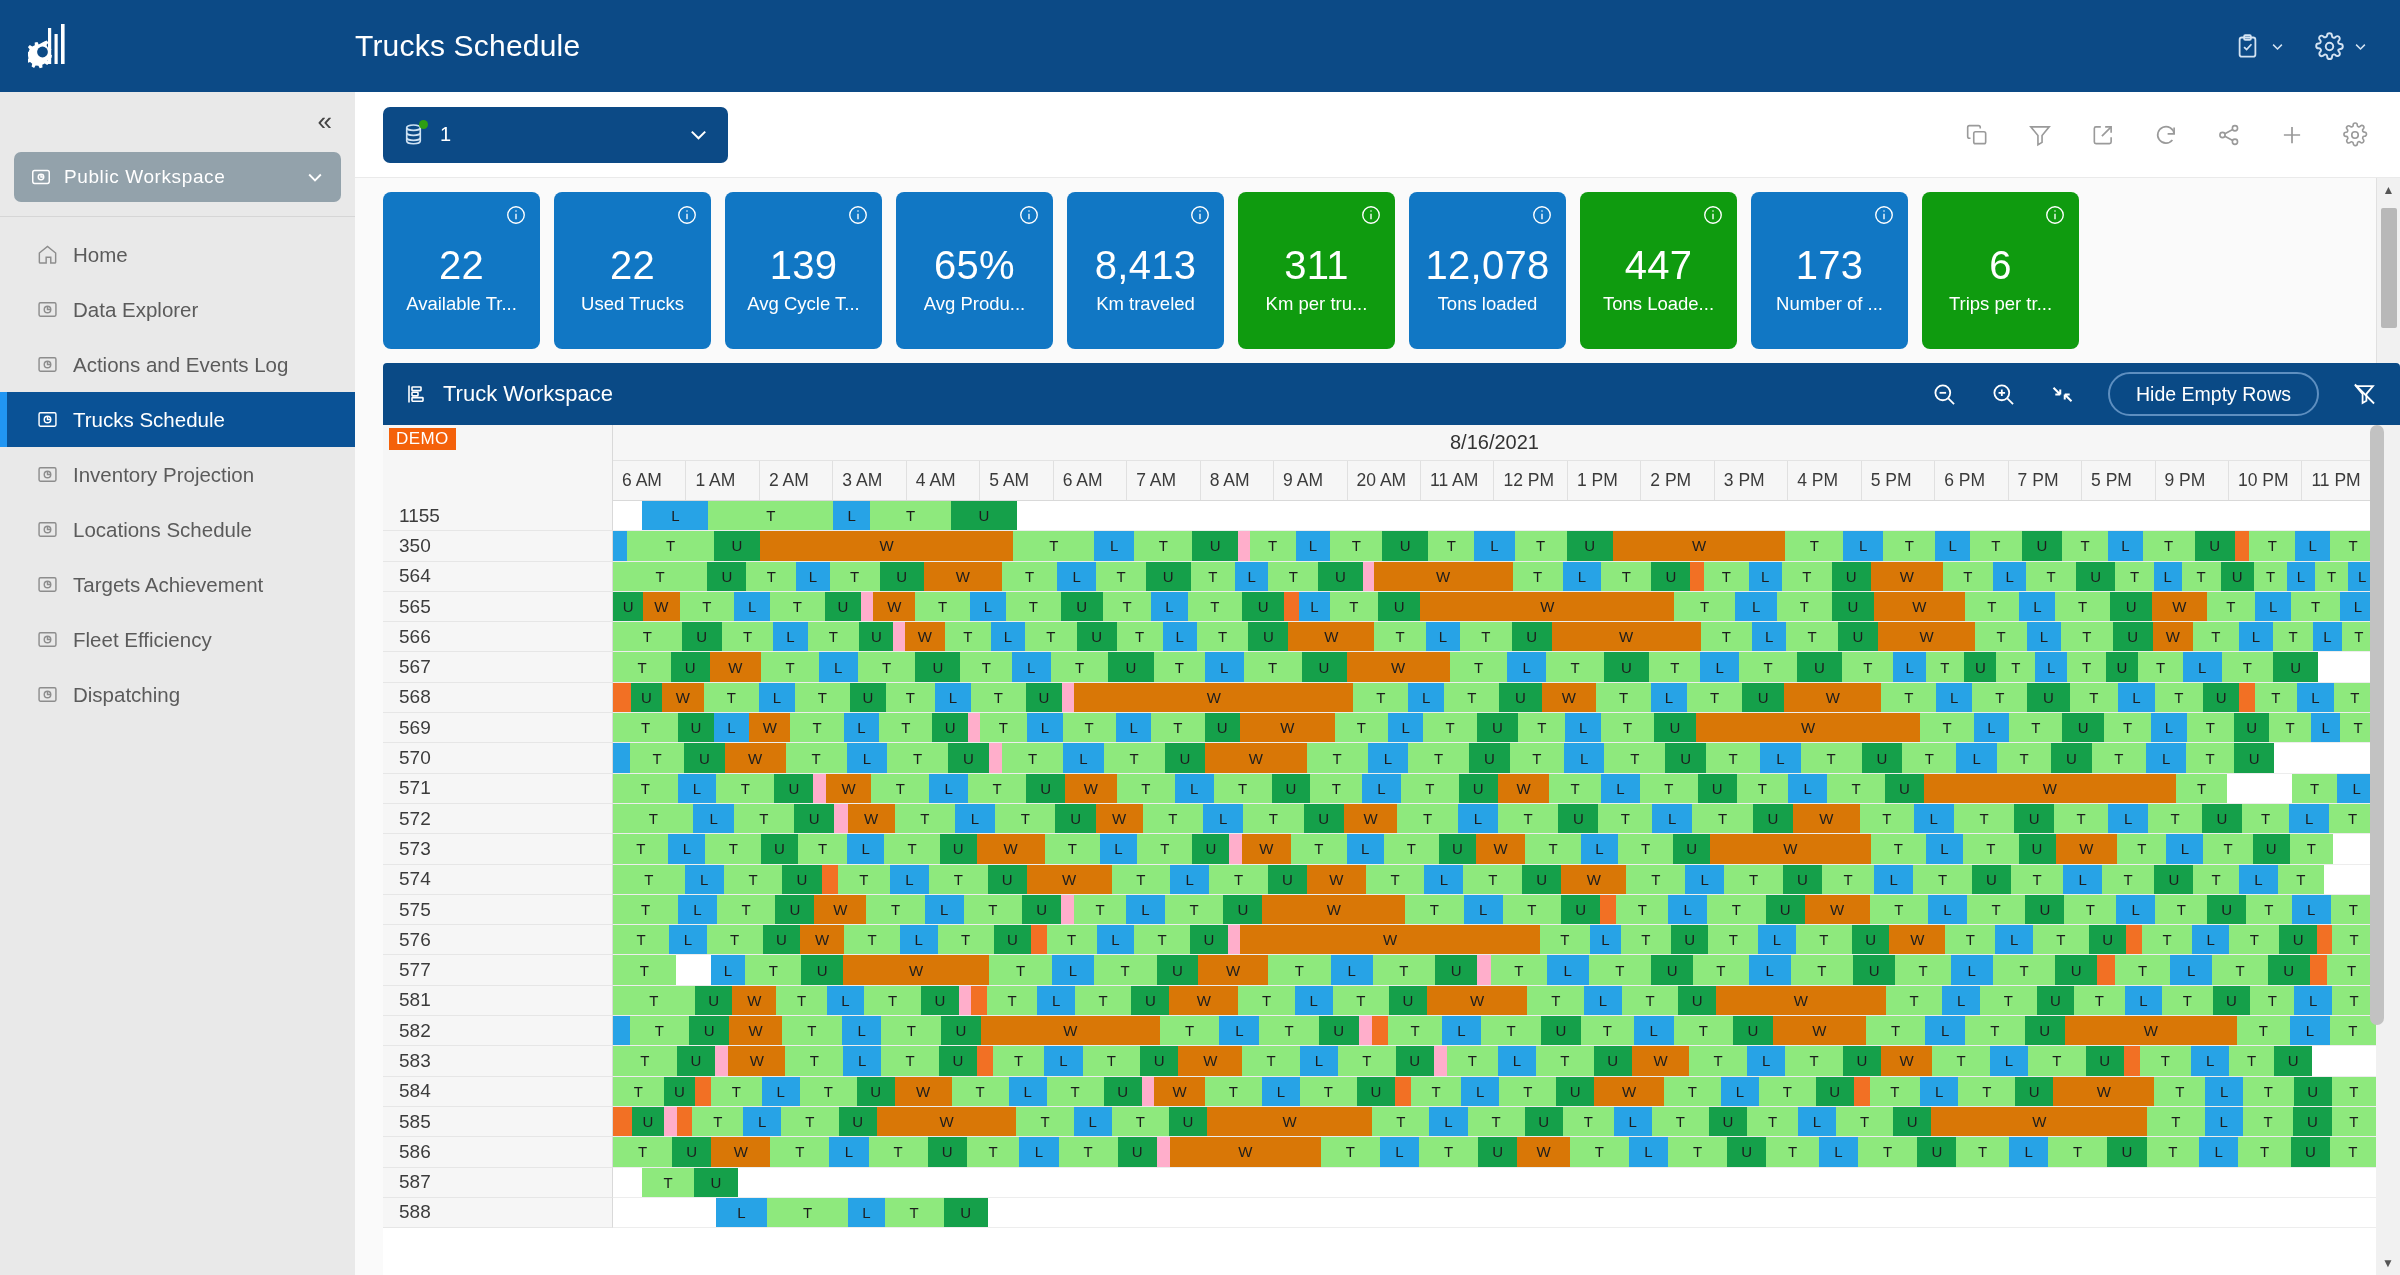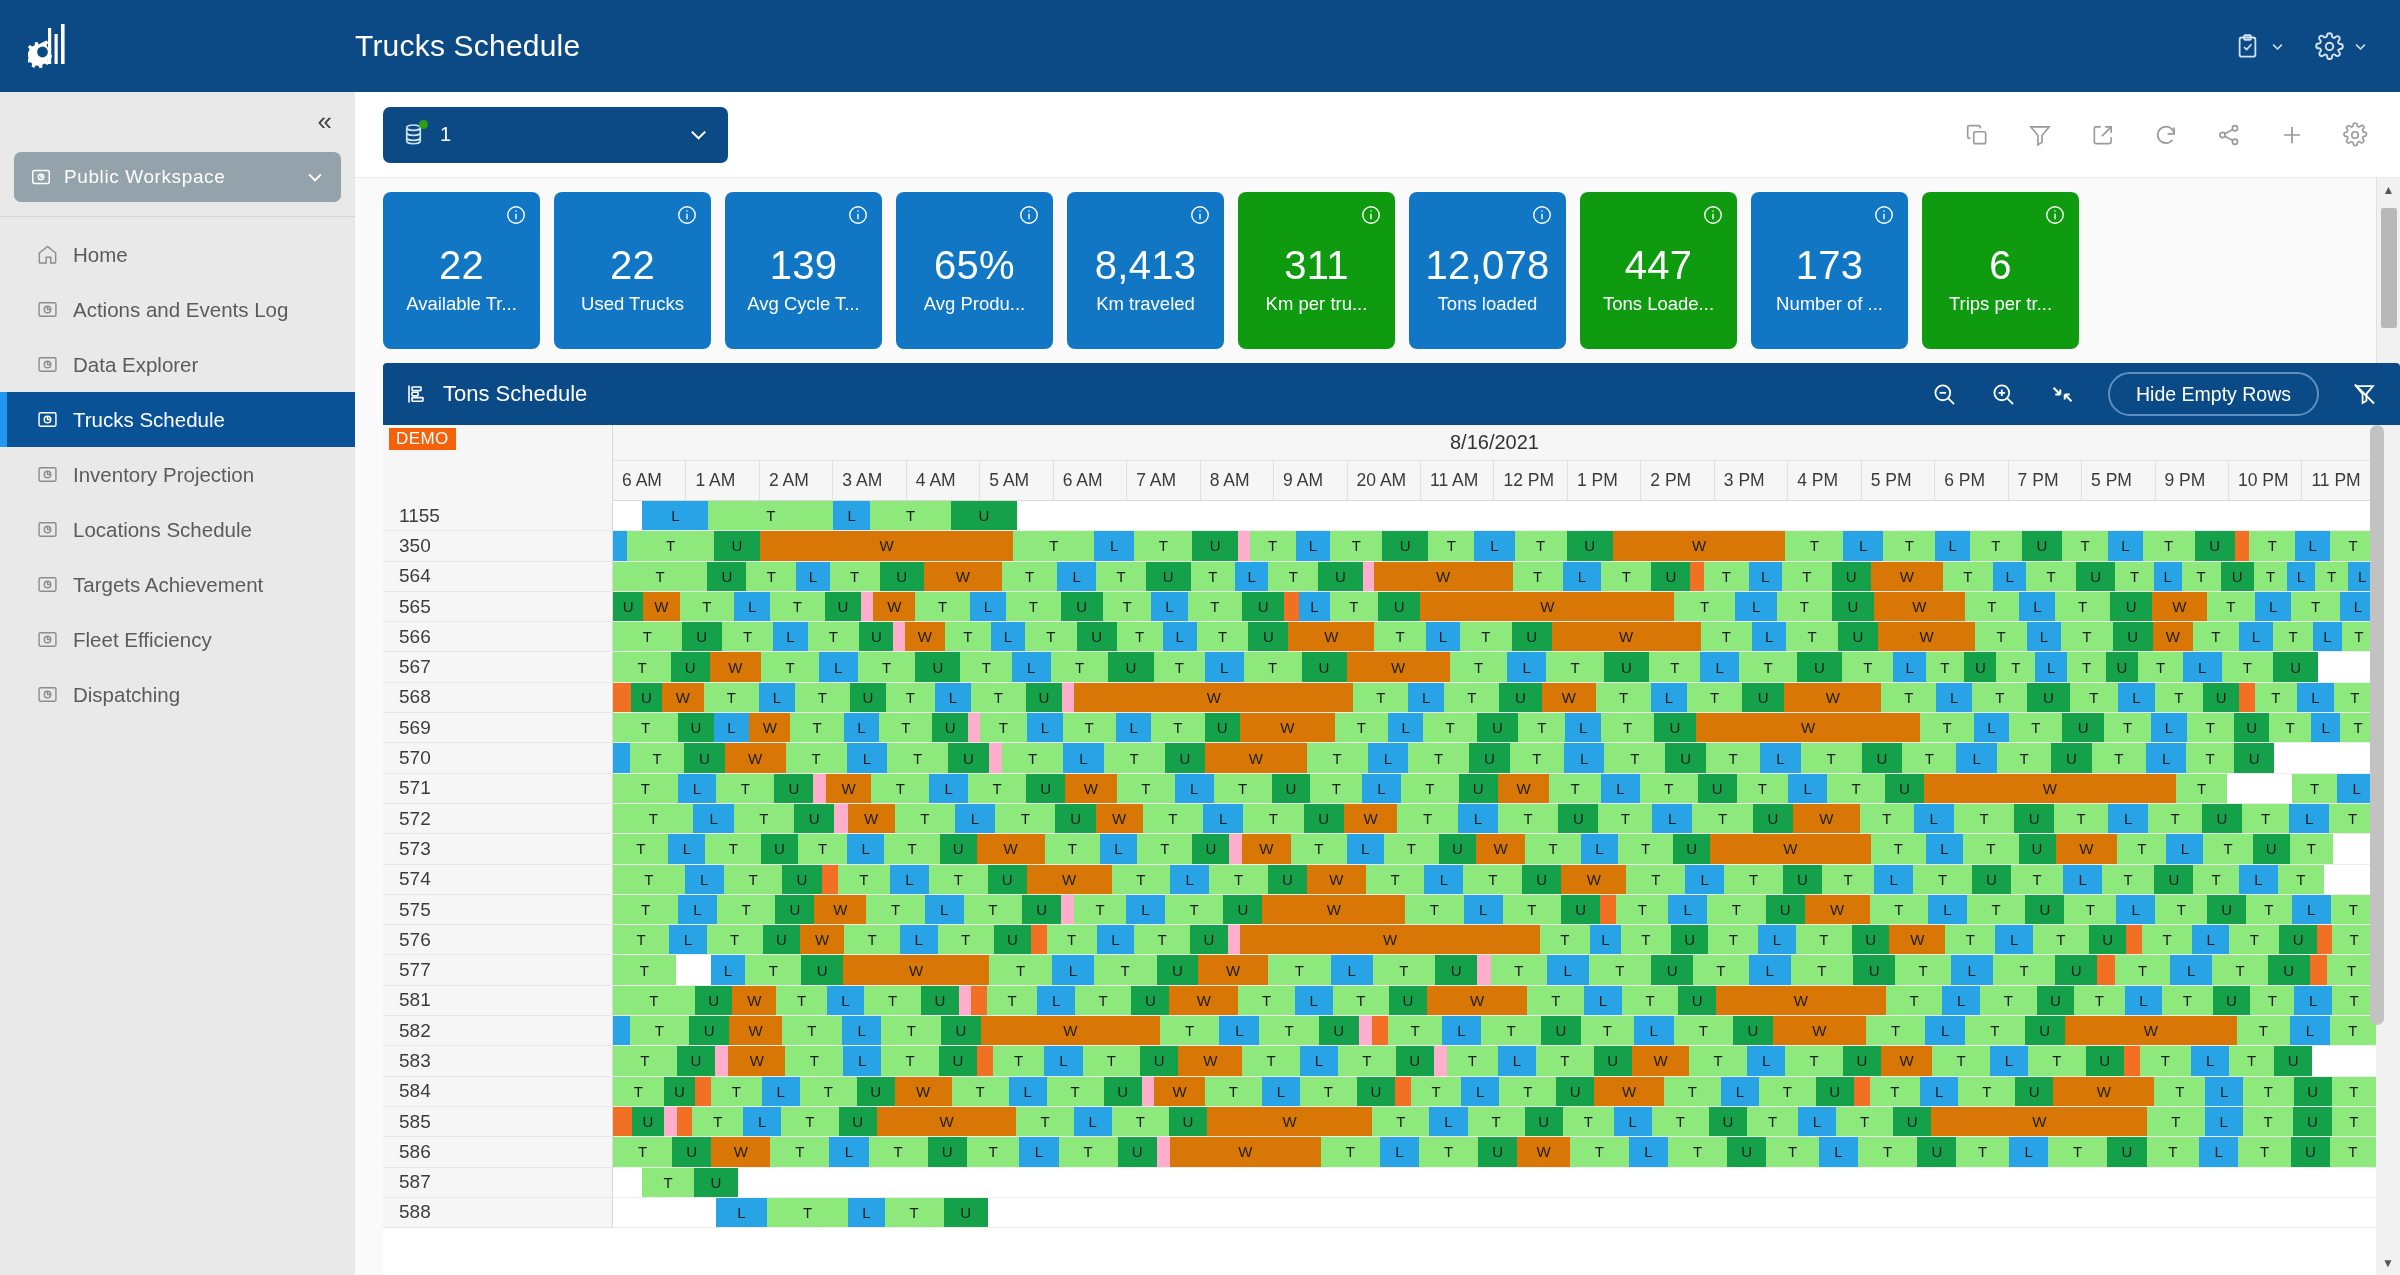--- a/index.html
+++ b/index.html
@@ -217,29 +217,29 @@
               <path d="M3.5 10.5L12 3.5l8.5 7V20a.9.9 0 0 1-.9.9h-4.2v-6h-4.8v6H4.4A.9.9 0 0 1 3.5 20z"></path>
             </svg>
             <span>Home</span>
           </div>
           <div class="nav-item">
             <svg viewBox="0 0 24 24" fill="none" stroke="#8d8d8d" stroke-width="1.5" class="nav-ico">
               <rect x="3.2" y="5" width="17.6" height="14" rx="1.4"></rect>
               <circle cx="12" cy="12" r="3.4"></circle>
               <path d="M12 8.6V12h3.4"></path>
             </svg>
-            <span>Actions and Events Log</span>
+            <span>Data Explorer</span>
           </div>
           <div class="nav-item">
             <svg viewBox="0 0 24 24" fill="none" stroke="#8d8d8d" stroke-width="1.5" class="nav-ico">
               <rect x="3.2" y="5" width="17.6" height="14" rx="1.4"></rect>
               <circle cx="12" cy="12" r="3.4"></circle>
               <path d="M12 8.6V12h3.4"></path>
             </svg>
-            <span>Data Explorer</span>
+            <span>Actions and Events Log</span>
           </div>
           <div class="nav-item active">
             <svg viewBox="0 0 24 24" fill="none" stroke="#ffffff" stroke-width="1.5" class="nav-ico">
               <rect x="3.2" y="5" width="17.6" height="14" rx="1.4"></rect>
               <circle cx="12" cy="12" r="3.4"></circle>
               <path d="M12 8.6V12h3.4"></path>
             </svg>
             <span>Trucks Schedule</span>
           </div>
           <div class="nav-item">
@@ -439,21 +439,21 @@
       <div class="panel-area">
         <div class="panel">
           <div class="panel-head">
             <div class="panel-title">
               <svg width="24" height="24" viewBox="0 0 24 24" fill="none" stroke="#ffffff" stroke-width="1.6">
                 <path d="M4 3.5v17"></path>
                   <rect x="7" y="5" width="9" height="3.6" rx="0.6"></rect>
                 <rect x="7" y="10.3" width="6" height="3.6" rx="0.6"></rect>
                   <rect x="7" y="15.6" width="11" height="3.6" rx="0.6"></rect>
               </svg>
-              <span>Tons Schedule</span>
+              <span>Truck Workspace</span>
             </div>
             <div class="panel-actions">
               <svg class="pi" width="27" height="27" viewBox="0 0 24 24" fill="none" stroke="#ffffff" stroke-width="1.6">
                 <circle cx="10.5" cy="10.5" r="6.6"></circle>
                   <path d="M15.4 15.4L20.5 20.5"></path>
                   <path d="M7.6 10.5h5.8"></path>
               </svg>
               <svg class="pi" width="27" height="27" viewBox="0 0 24 24" fill="none" stroke="#ffffff" stroke-width="1.6">
                 <circle cx="10.5" cy="10.5" r="6.6"></circle>
                   <path d="M15.4 15.4L20.5 20.5"></path>

